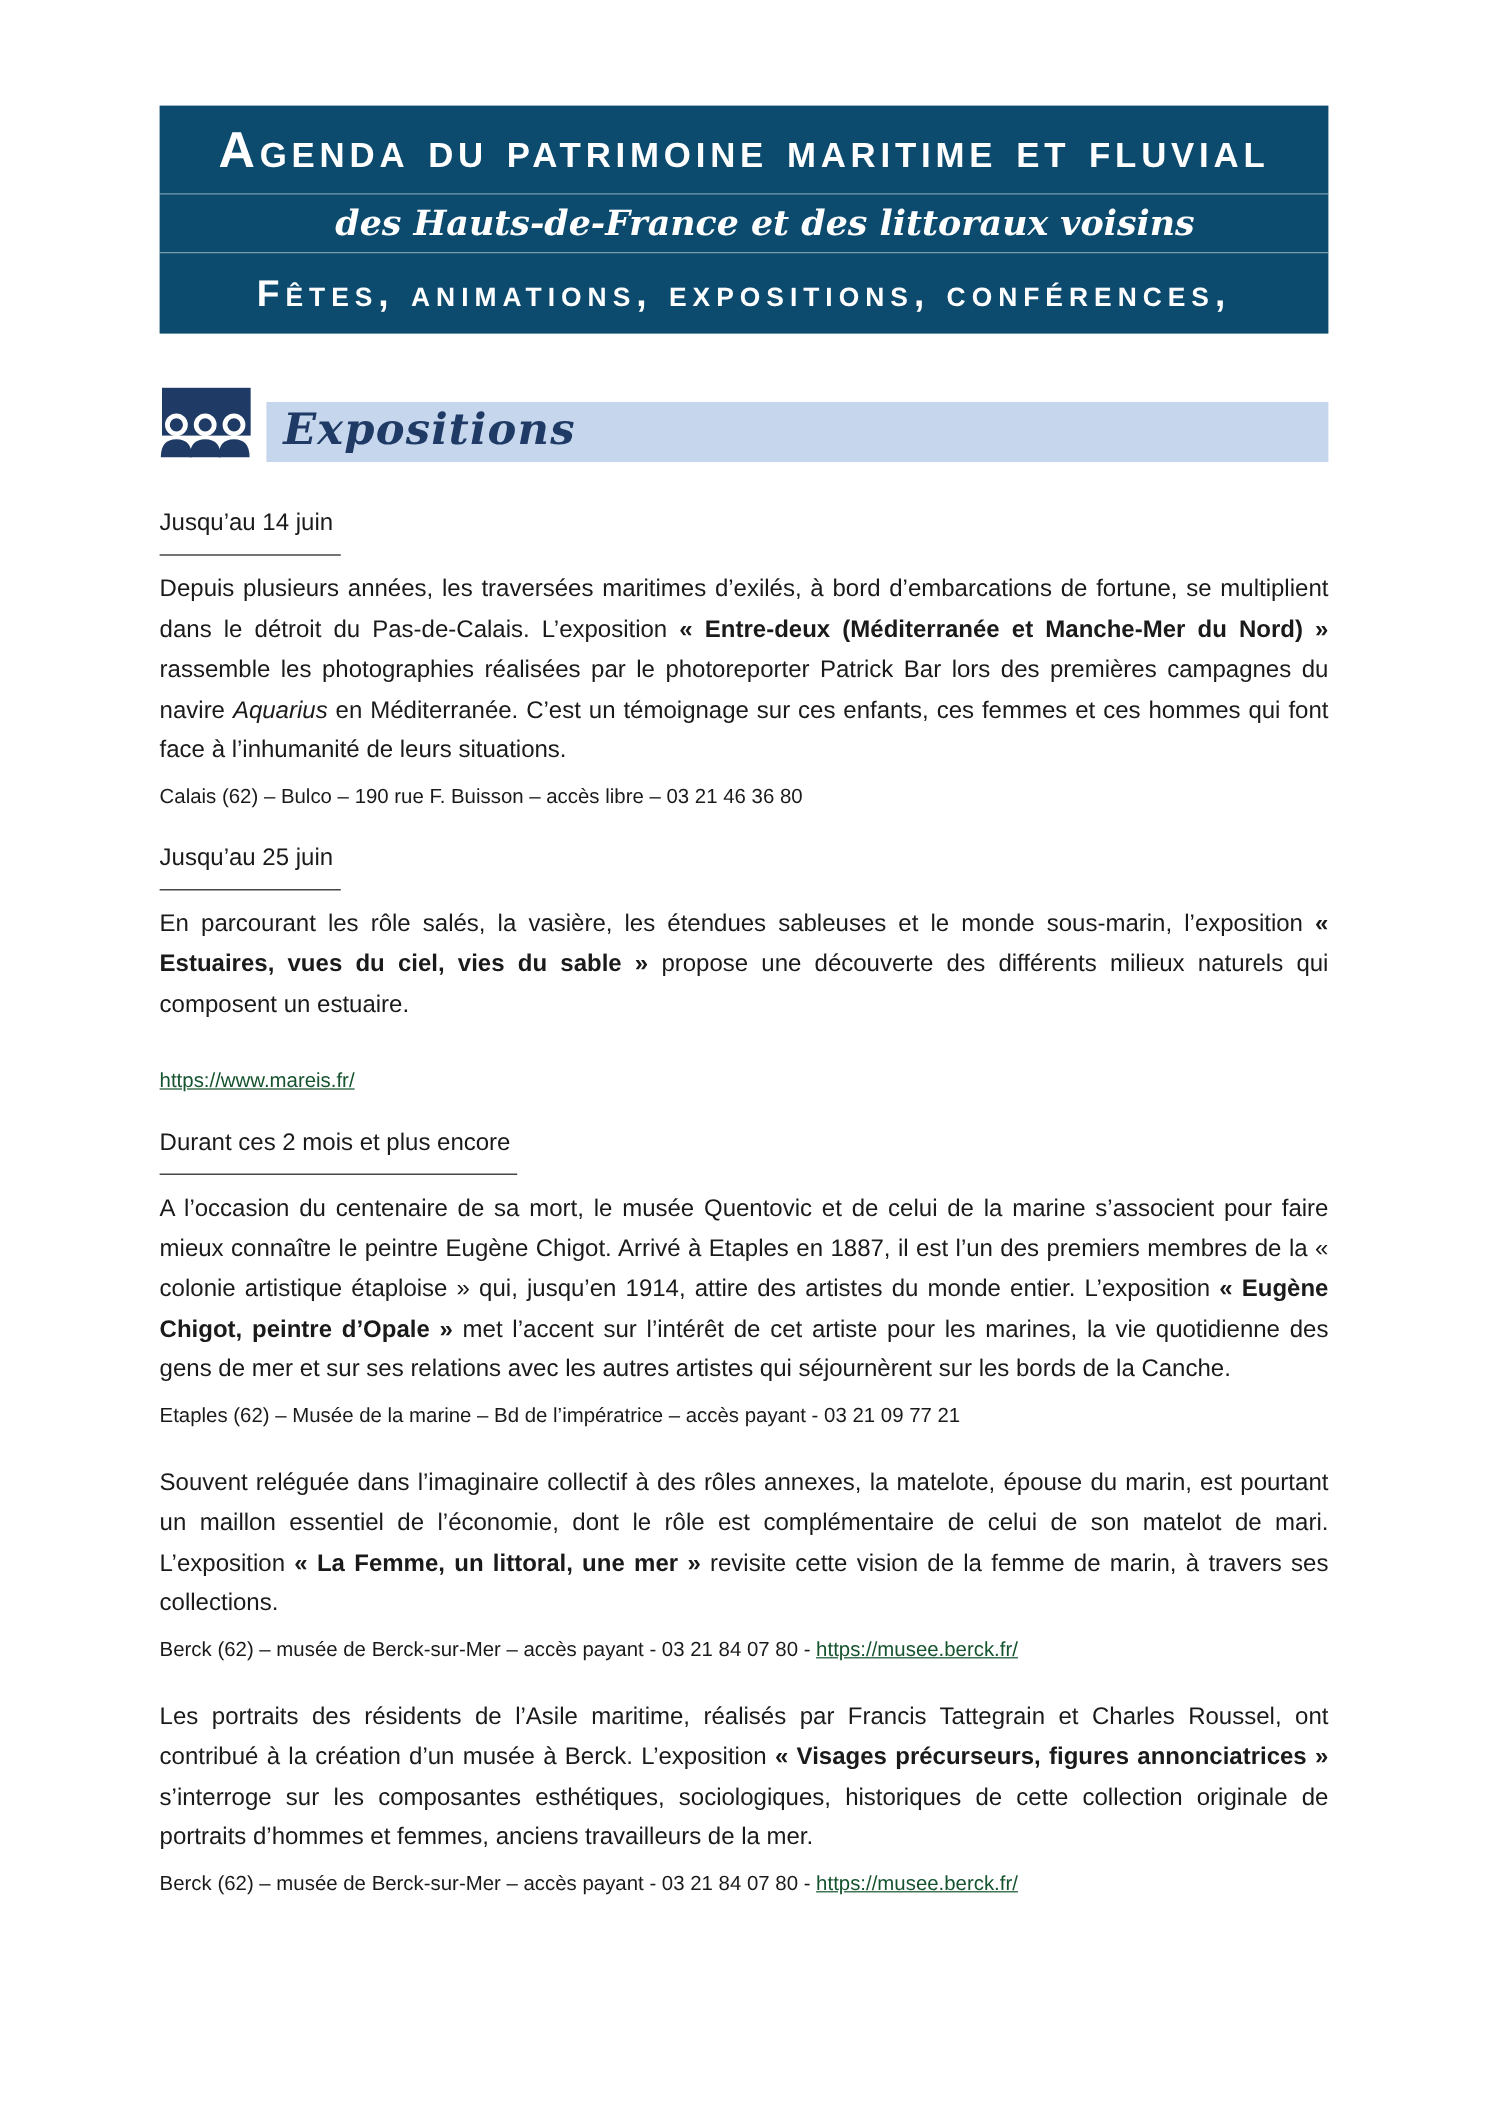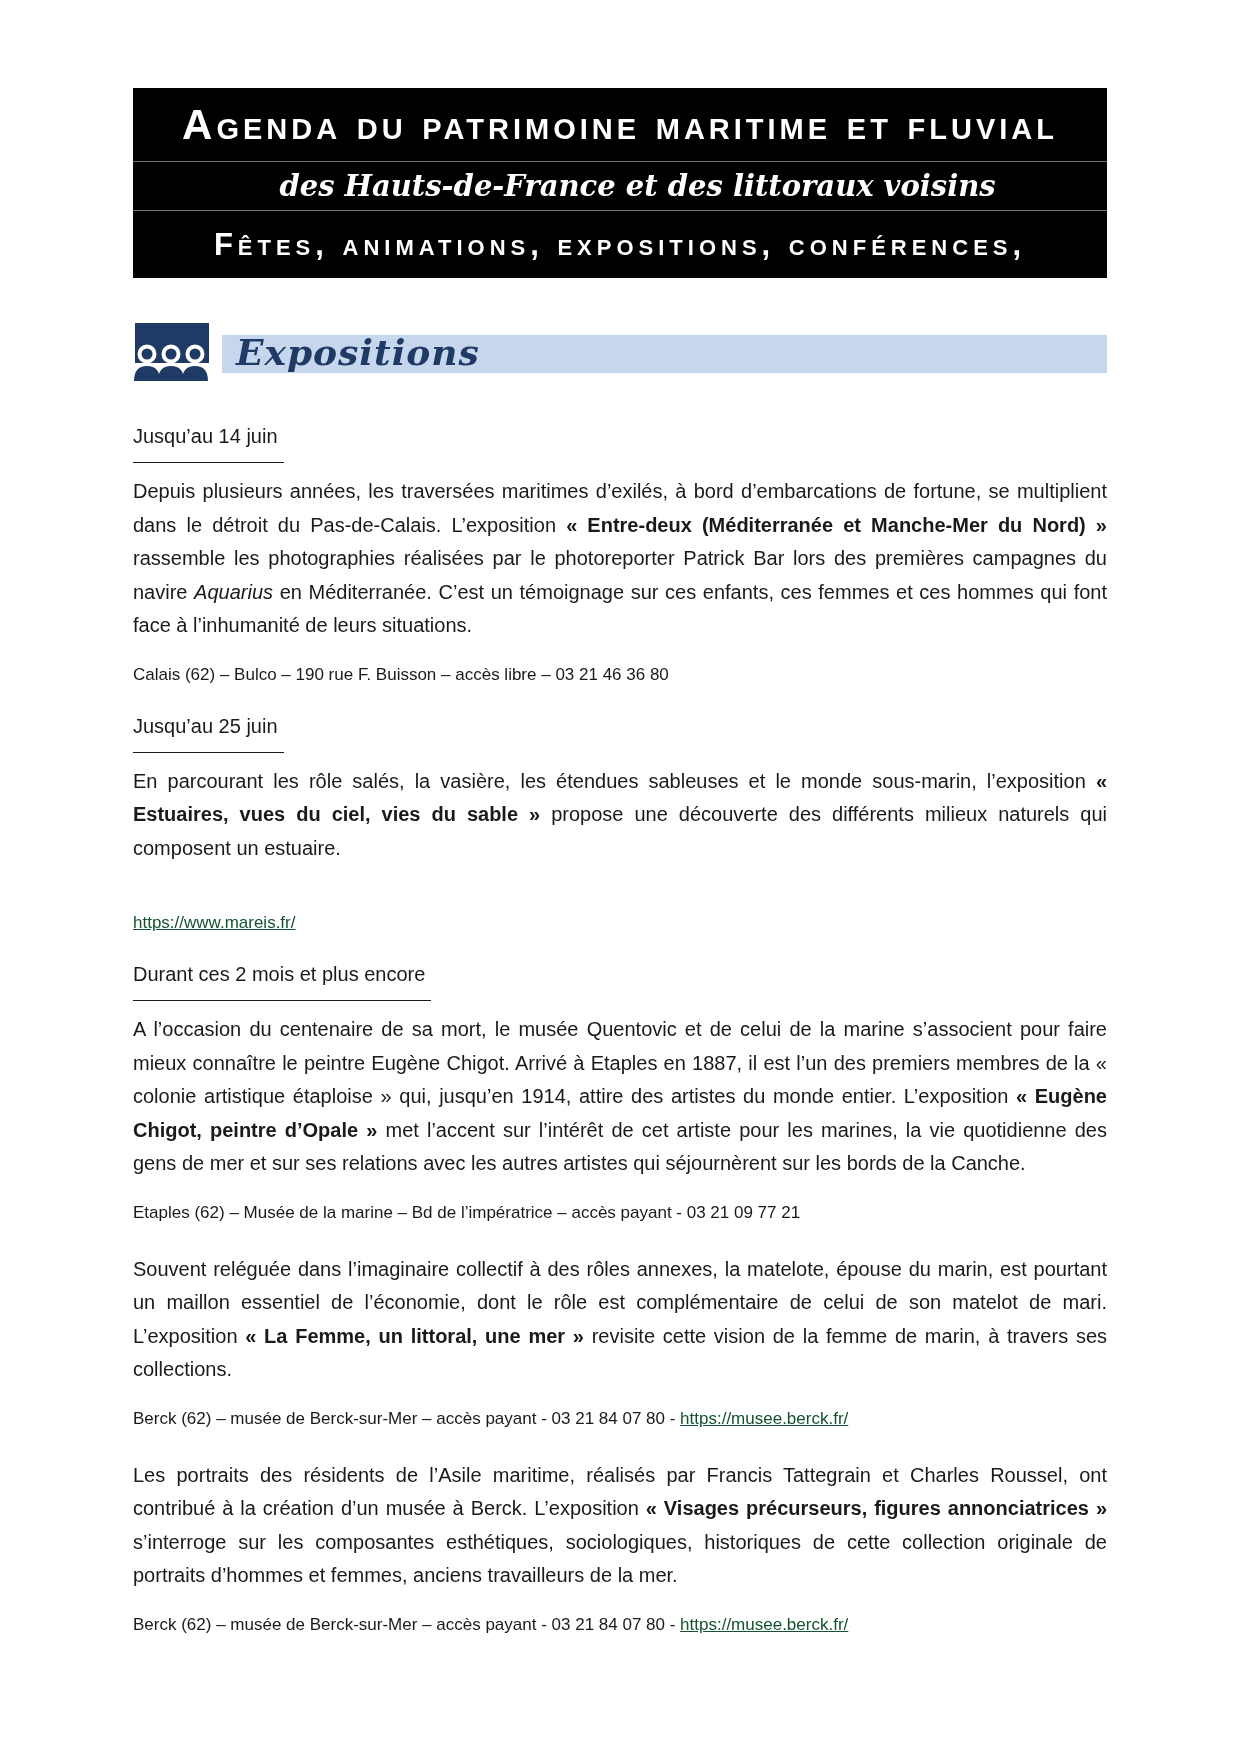--- a/index.html
+++ b/index.html
@@ -4,21 +4,21 @@
 <style>
   html,body{margin:0;padding:0;}
   body{
     width:1240px;height:1754px;background:#ffffff;
     font-family:"Liberation Sans","DejaVu Sans",sans-serif;
     color:#1a1a1a;position:relative;overflow:hidden;
   }
   .page{padding:88px 133px 0 133px;width:974px;}
 
   
-  .header-box{background:#000000;color:#ffffff;text-align:center;}
+  .header-box{background:#0c4a6e;color:#ffffff;text-align:center;}
   .header-row{border-top:1px solid rgba(255,255,255,.45);}
   .header-row:first-child{border-top:none;}
   .hdr-title{
     font-variant:small-caps;font-weight:bold;font-size:42px;
     letter-spacing:4px;line-height:73px;height:73px;
   }
   .hdr-subtitle{
     font-style:italic;font-weight:bold;font-size:29px;
     font-family:"DejaVu Serif",serif;line-height:48px;height:48px;padding-left:35px;
   }
@@ -28,21 +28,21 @@
   }
   .hdr-period{
     font-variant:small-caps;font-weight:bold;font-size:29px;
     letter-spacing:2px;line-height:52px;height:52px;color:#EDB829;
   }
 
   
   .section-header{display:flex;align-items:flex-start;margin-top:45px;height:64px;}
   .section-icon{width:76px;height:62px;flex:0 0 auto;margin-right:13px;}
   .section-banner{
-    flex:1;height:38px;margin-top:12px;background:#C6D7ED;
+    flex:1;height:50px;margin-top:12px;background:#C6D7ED;
     padding-left:14px;display:flex;align-items:center;
   }
   .section-title{
     font-style:italic;font-weight:bold;font-size:36px;line-height:38px;
     color:#1F3A64;font-family:"DejaVu Serif",serif;letter-spacing:1px;
     position:relative;top:-2px;
   }
 
   
   .entries{margin-top:38px;}
@@ -51,21 +51,21 @@
     display:inline-block;font-size:20px;color:#1a1a1a;
     border-bottom:1.6px solid #1a1a1a;padding-right:6px;padding-bottom:14px;
     margin:0 0 12px 0;font-weight:normal;
   }
   .entry-body{
     margin:0;font-size:20px;line-height:33.5px;text-align:justify;
     text-justify:inter-word;
   }
   .entry-body .b{font-weight:bold;}
   .entry-body .i{font-style:italic;}
-  .venue{font-size:17px;line-height:26px;margin-top:19px;}
+  .venue{font-size:17px;line-height:26px;margin-top:8px;}
   .venue a.link{color:#14532d;text-decoration:underline;cursor:pointer;}
 </style>
 </head>
 <body>
 
 <div class="page">
 
   <div class="header-box">
     <div class="header-row hdr-title">Agenda du patrimoine maritime et fluvial</div>
     <div class="header-row hdr-subtitle">des Hauts-de-France et des littoraux voisins</div>

